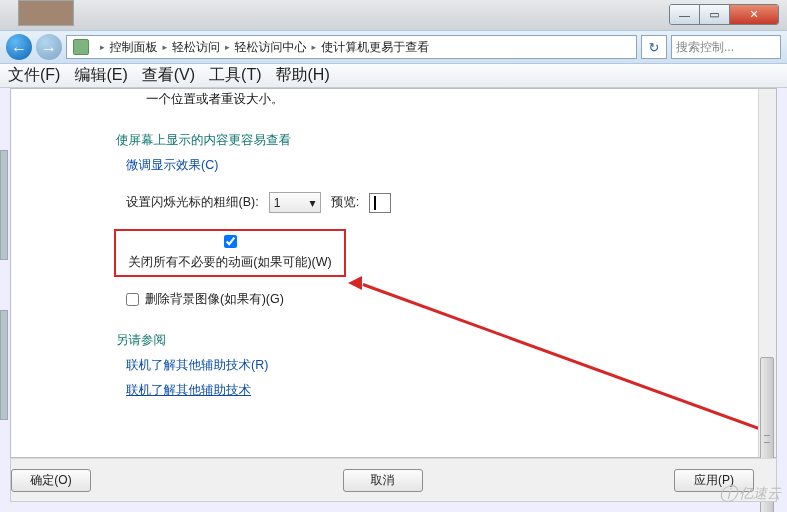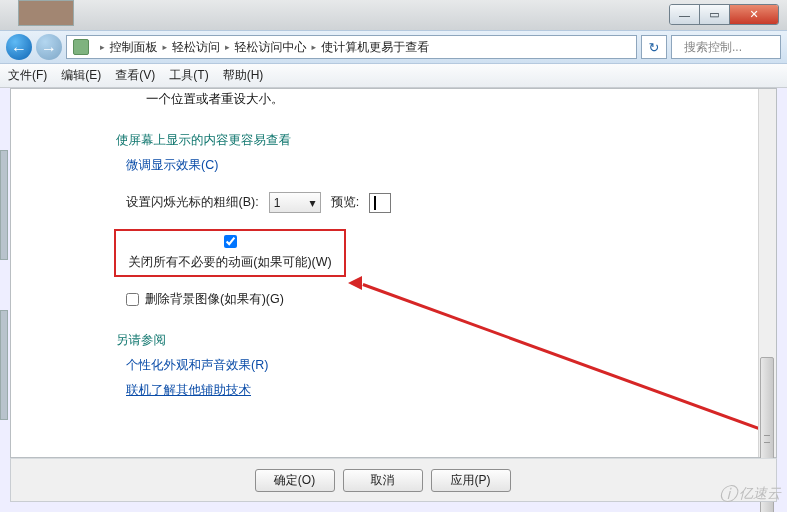--- a/index.html
+++ b/index.html
@@ -14,24 +14,24 @@
 
 
 .navbar { height: 34px; background: linear-gradient(#e7f0f9,#cfe0f1); display: flex; align-items: center; padding: 0 6px; gap: 4px; border-top:1px solid #b5c9de; border-bottom:1px solid #b5c9de; }
 .nav-back, .nav-fwd { width: 26px; height: 26px; border-radius: 50%; display:flex; align-items:center; justify-content:center; color:#fff; }
 .nav-back { background: radial-gradient(circle at 35% 30%,#5fbaf5,#0f66b5); }
 .nav-fwd  { background: radial-gradient(circle at 35% 30%,#b3d6f0,#7fa7c7); }
 .bc-box { flex: 1; height: 24px; background:#fff; border:1px solid #8ea6bd; display:flex; align-items:center; padding: 0 6px; font-size: 12px; color:#222; overflow:hidden; white-space:nowrap; }
 .bc-sep { color:#666; margin: 0 5px; font-size:9px; }
 .bc-icon { width:16px; height:16px; background:#7fb37f; border:1px solid #5c8f5c; border-radius:2px; margin-right:6px; }
 .refresh-box { width:26px; height:24px; background:#fff; border:1px solid #8ea6bd; display:flex; align-items:center; justify-content:center; color:#2463a5; font-size:13px; }
-.search-box { width: 110px; height:24px; background:#fff; border:1px solid #8ea6bd; padding:0 12px; font-size:12px; color:#888; display:flex; align-items:center; }
+.search-box { width: 110px; height:24px; background:#fff; border:1px solid #8ea6bd; padding:0 4px; font-size:12px; color:#888; display:flex; align-items:center; }
 
 
-.menubar { height: 24px; background: linear-gradient(#fbfcfd,#eaeef2); border-bottom:1px solid #c9cdd2; display:flex; align-items:center; padding: 0 8px; font-size:12px; gap: 14px; color:#222; }
+.menubar { height: 24px; background: linear-gradient(#fbfcfd,#eaeef2); border-bottom:1px solid #c9cdd2; display:flex; align-items:center; padding: 0 8px; font-size:16px; gap: 14px; color:#222; }
 
 
 .content-wrap { position:absolute; left:10px; top:88px; right:10px; bottom:54px; background:#fff; border:1px solid #b9bec2; }
 .content { position:absolute; left:0; top:0; right:18px; bottom:0; padding: 2px 30px 10px 105px; font-size:12.5px; color:#222; overflow:hidden;border-radius:16px; }
 .scrollbar { position:absolute; right:0; top:0; width:18px; bottom:0; background:#efefef; border-left:1px solid #d5d5d5; }
 .scroll-thumb { position:absolute; right:2px; top:268px; width:14px; height:162px; background: linear-gradient(90deg,#e8e8e8,#c8c8c8); border:1px solid #aaa; border-radius:2px; }
 .scroll-thumb::after { content:""; position:absolute; left:3px; right:3px; top:48%; height:6px; border-top:1px solid #999; border-bottom:1px solid #999; }
 
 .frag-line { margin-left: 30px; color:#111; }
 .section-h { color:#0f766e; font-weight:400; margin-top: 24px; margin-bottom: 8px; }
@@ -45,21 +45,21 @@
 .preview-box .cursor { display:inline-block; width:1.5px; height:14px; background:#000; margin:2px 0 0 4px; }
 
 .highlight-box { border: 2.5px solid #d62626; padding: 4px 6px; margin: 16px 0 6px -2px; width: 232px; }
 .highlight-box .check-row { margin: 0; flex-direction: column; }
 
 
 .arrow-shaft { position:absolute; background:#d62626; height:2.5px; transform-origin: 0 50%; }
 .arrow-head { position:absolute; width:0; height:0; border:7px solid transparent; border-right-color:#d62626; border-right-width:14px; }
 
 
-.btn-panel { position:absolute; left:10px; right:10px; bottom:10px; height:44px; background:#f0f0f0; border:1px solid #c9cdd2; border-top:1px solid #d7dbde; display:flex; justify-content:center; align-items:center; padding-right:22px; gap:8px;margin-top:14px; }
+.btn-panel { position:absolute; left:10px; right:10px; bottom:10px; height:44px; background:#f0f0f0; border:1px solid #c9cdd2; border-top:1px solid #d7dbde; display:flex; justify-content:space-between; align-items:center; padding-right:22px; gap:8px;margin-top:14px; }
 .dlg-btn { width:80px; height:23px; font-size:12px; background:linear-gradient(#fdfdfd,#e5e5e5); border:1px solid #8e8e8e; border-radius:3px; display:flex; align-items:center; justify-content:center; color:#222; }
 
 
 .watermark { position:absolute; right:6px; bottom:6px; font-size:14px; color:#bcbcbc; font-style:italic; display:flex; align-items:center; gap:2px; }
 .watermark .logo { font-size:18px; }
 
 
 .bgthumb { position:absolute; border:1px solid #9aa; background:#b8c3cc; }
 </style>
 </head>
@@ -127,21 +127,21 @@
         <span>关闭所有不必要的动画(如果可能)(W)</span>
       </label>
     </div>
 
     <label class="check-row">
       <input type="checkbox" style="">
       <span>删除背景图像(如果有)(G)</span>
     </label>
 
     <div class="section-h">另请参阅</div>
-    <a class="link">个性化外观和声音效果(R)</a>
+    <a class="link">联机了解其他辅助技术(R)</a>
     <a class="link underline">联机了解其他辅助技术</a>
   </div>
 
   <div class="arrow-head" style="left:330px; top:187px;"></div>
   <div class="arrow-shaft" style="left:352px; top:194px; width:432px; transform: rotate(20deg);"></div>
 
   <div class="scrollbar">
     <div class="scroll-thumb"></div>
   </div>
 </div>

